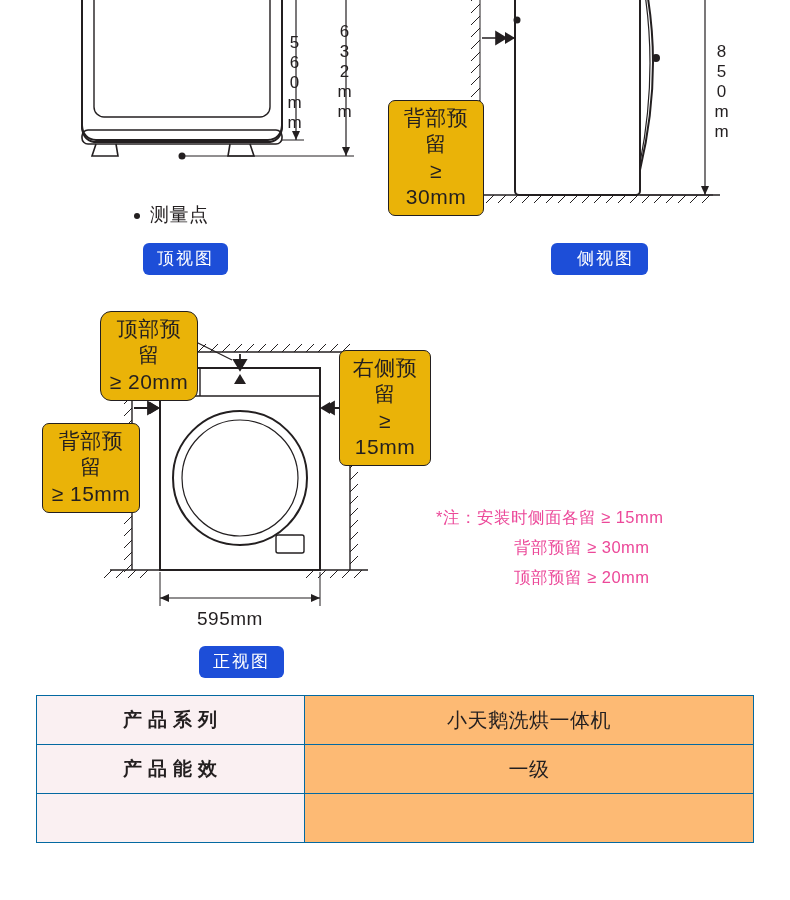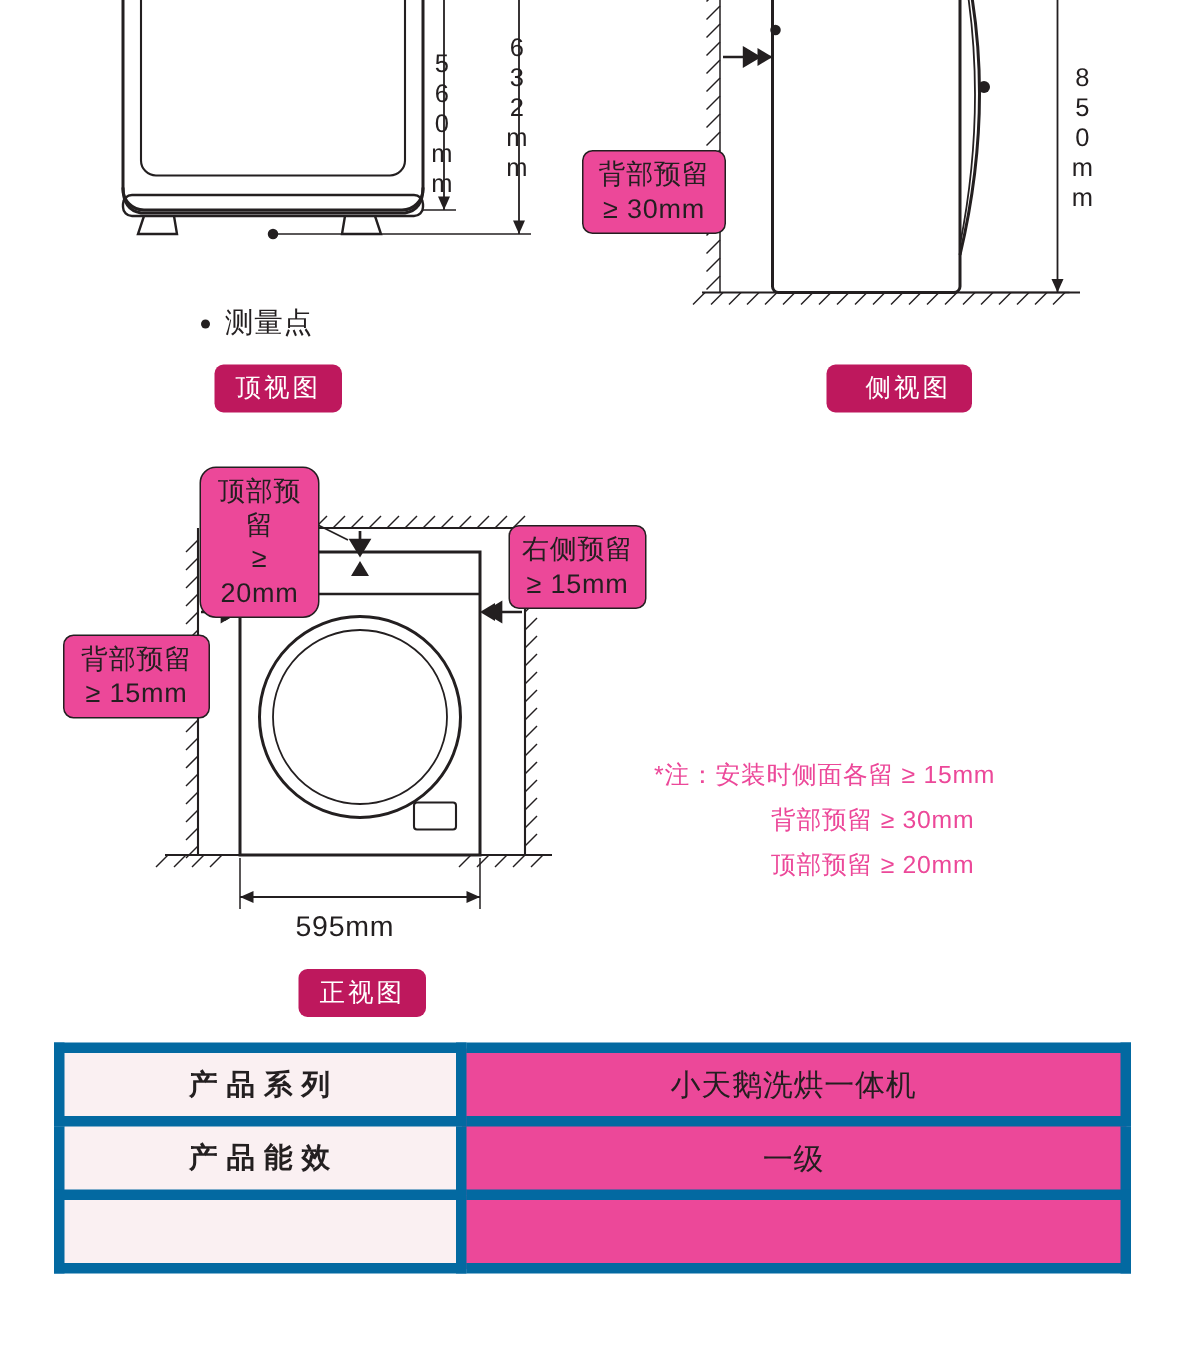--- a/index.html
+++ b/index.html
@@ -13,31 +13,31 @@
   }
   .page { position: relative; width: 790px; height: 900px; }
 
   
   .abs { position: absolute; }
 
   .callout {
     position: absolute;
     border: 1.5px solid #231f20;
     border-radius: 7px;
-    background: #ec4899;
+    background: #eab308;
     padding: 4px 8px 5px 8px;
-    font-size: 18px;
+    font-size: 21px;
     line-height: 1.25;
     text-align: center;
     white-space: pre-line;
     letter-spacing: .5px;
   }
   .tag {
     position: absolute;
-    background: #be185d;
+    background: #1d4ed8;
     color: #ffffff;
     border-radius: 6px;
     font-size: 17px;
     padding: 4px 14px 5px 14px;
     letter-spacing: 2px;
   }
   .vtext {
     position: absolute;
     writing-mode: vertical-rl;
     text-orientation: upright;
@@ -52,34 +52,34 @@
   
   .spec-table {
     position: absolute;
     left: 36px; top: 695px;
     width: 718px;
     border-collapse: collapse;
     font-size: 19px;
   }
   .spec-table tr { height: 49px; }
   .spec-table td {
-    border: 7px solid #0369a1;
+    border: 1px solid #0369a1;
     text-align: center;
     vertical-align: middle;
   }
   .spec-table td.k {
     width: 268px;
     background: #faf0f2;
     font-weight: bold;
     letter-spacing: 6px;
     padding-left: 6px;
     color: #231f20;
   }
   .spec-table td.v {
-    background: #ec4899;
+    background: #fdba74;
     font-size: 20px;
     letter-spacing: .5px;
   }
   .note {
     position: absolute;
     font-size: 16.5px;
     line-height: 1.9;
     letter-spacing: .5px;
     color: #ec4899;
     white-space: pre;
@@ -316,21 +316,21 @@
       <line x1="96" y1="12" x2="132" y2="30" stroke="#231f20" stroke-width="1.2"></line>
 
       <line x1="60" y1="268" x2="220" y2="268" stroke="#231f20" stroke-width="1.2"></line>
       <path d="M60 268 l9 -4 l0 8 z" fill="#231f20"></path>
       <path d="M220 268 l-9 -4 l0 8 z" fill="#231f20"></path>
       <line x1="60" y1="242" x2="60" y2="276" stroke="#231f20" stroke-width="1"></line>
       <line x1="220" y1="242" x2="220" y2="276" stroke="#231f20" stroke-width="1"></line>
     </svg>
   </div>
 
-  <div class="callout" style="left:133px; top:311px; width:80px;border-radius:11px;">顶部预留
+  <div class="callout" style="left:100px; top:311px; width:98px;border-radius:11px;">顶部预留
 ≥ 20mm</div>
   <div class="callout" style="left:42px; top:423px; width:98px;">背部预留
 ≥ 15mm</div>
   <div class="callout" style="left:339px; top:350px; width:92px;">右侧预留
 ≥ 15mm</div>
 
   <div class="htext" style="left:197px; top:608px; font-size:19px;">595mm</div>
 
   <div class="tag" style="left:199px; top:646px;">正视图</div>
 

